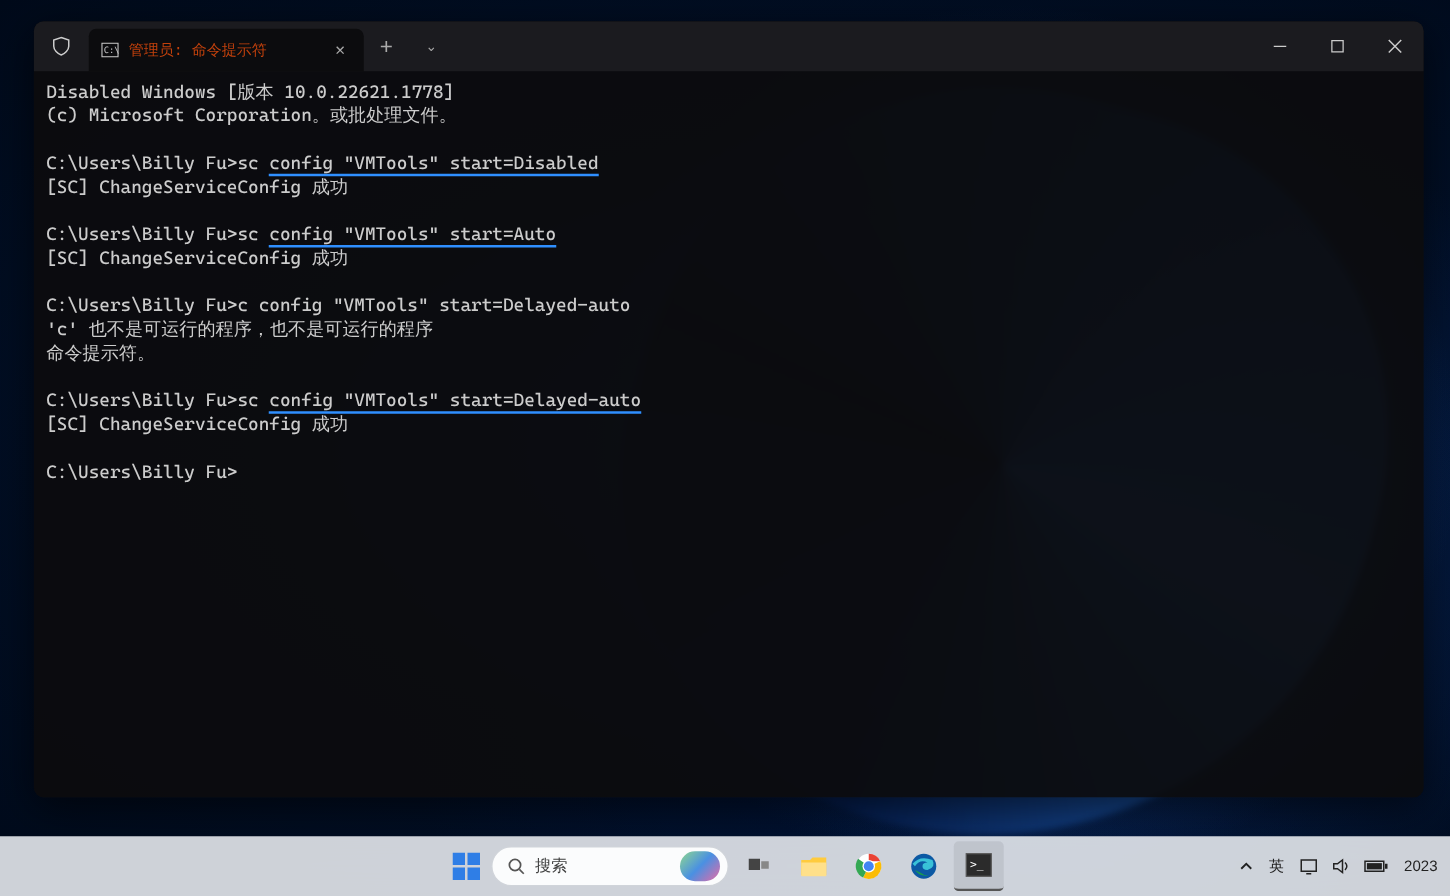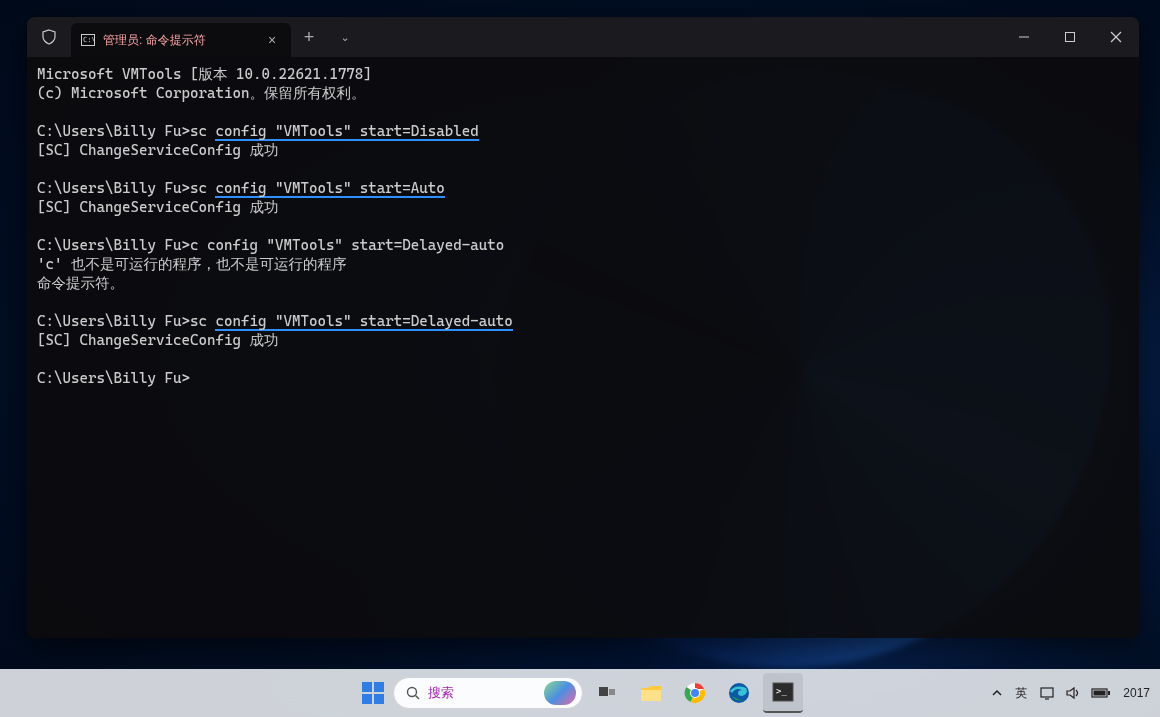--- a/index.html
+++ b/index.html
@@ -61,21 +61,21 @@
       background: #0c0c0e;
       display: flex; align-items: center;
       padding: 0 10px;
       border-top-left-radius: 6px; border-top-right-radius: 6px;
       margin-top: 6px;
       gap: 8px;
       min-width: 220px;
       height: 34px;
     }
     .tab .icon { font-size: 13px; color: #ccc; }
-    .tab .title { font-size: 12px; color: #fca5a5; flex: 1; white-space: nowrap; }
+    .tab .title { font-size: 12px; color: #c2410c; flex: 1; white-space: nowrap; font-family: Liberation Mono, monospace; }
     .tab .close { color: #aaa; width: 18px; text-align: center; font-size: 14px; line-height: 18px; }
     .newtab, .tabmenu {
       width: 36px; display: flex; align-items: center; justify-content: center;
       color: #aaa; font-size: 16px;
     }
     .newtab { font-size: 18px; }
     .tabmenu { font-size: 11px; }
     .winctl { margin-left: auto; display: flex; }
     .winctl div {
       width: 46px; display: flex; align-items: center; justify-content: center;
@@ -111,21 +111,21 @@
     .tb-search {
       height: 32px;
       background: #fbfcfd;
       border: 1px solid #d0d4da;
       border-radius: 16px;
       display: flex; align-items: center;
       padding: 0 12px; gap: 8px;
       width: 190px;
     }
     .tb-search .sicon { color: #555; font-size: 14px; }
-    .tb-search .stext { color: #a21caf; font-size: 13px; flex: 1; }
+    .tb-search .stext { color: #404040; font-size: 13px; flex: 1; }
     .tb-search .scam {
       width: 32px; height: 24px; border-radius: 12px;
       background: linear-gradient(135deg,#8fd98f,#4a90e2,#e86aa6);
       margin-right: -6px;
     }
     .tb-icon {
       width: 40px; height: 40px; display: flex; align-items: center; justify-content: center;
       border-radius: 4px;
     }
     .tb-icon.active { background: rgba(0,0,0,0.07); border-bottom: 2px solid #555; padding-bottom: 0; height: 40px; }
@@ -173,22 +173,22 @@
           </svg>
         </div>
       <div>
           <svg width="12" height="12">
             <line x1="1" y1="1" x2="11" y2="11" stroke="#ccc" stroke-width="1.2"></line>
             <line x1="11" y1="1" x2="1" y2="11" stroke="#ccc" stroke-width="1.2"></line>
           </svg>
         </div>
     </div>
   </div>
-  <div class="terminal-body"><span>Microsoft VMTools [版本 10.0.22621.1778]</span>
-<span>(c) Microsoft Corporation。保留所有权利。</span>
+  <div class="terminal-body"><span>Disabled Windows [版本 10.0.22621.1778]</span>
+<span>(c) Microsoft Corporation。或批处理文件。</span>
 
 <span>C:\Users\Billy Fu&gt;</span><span>sc </span><span class="hl">config "VMTools" start=Disabled</span>
 <span>[SC] ChangeServiceConfig 成功</span>
 
 <span>C:\Users\Billy Fu&gt;</span><span>sc </span><span class="hl">config "VMTools" start=Auto</span>
 <span>[SC] ChangeServiceConfig 成功</span>
 
 <span>C:\Users\Billy Fu&gt;</span><span>c config "VMTools" start=Delayed-auto</span>
 <span>'c' 也不是可运行的程序，也不是可运行的程序</span>
 <span>命令提示符。</span>
@@ -270,15 +270,15 @@
       <svg width="16" height="14" viewBox="0 0 16 14">
           <path d="M2 5 H5 L9 2 V12 L5 9 H2 Z" fill="none" stroke="#222" stroke-width="1.2"></path>
           <path d="M11 4 Q14 7 11 10" fill="none" stroke="#222" stroke-width="1.2"></path>
         </svg>
       <svg width="20" height="12" viewBox="0 0 20 12">
           <rect x="1" y="2" width="15" height="8" fill="none" stroke="#222" stroke-width="1.2"></rect>
           <rect x="2.5" y="3.5" width="12" height="5" fill="#222"></rect>
           <rect x="17" y="4" width="2" height="4" fill="#222"></rect>
         </svg>
     </span>
-    <span>2017</span>
+    <span>2023</span>
   </div>
 </div>
 
 </body></html>

